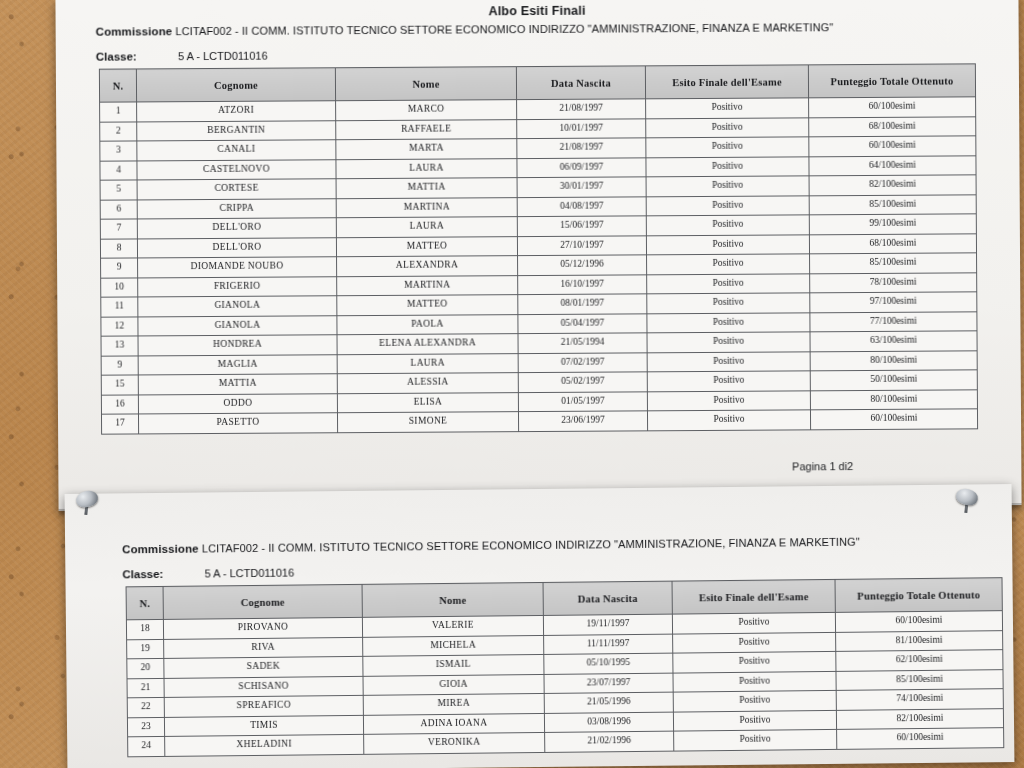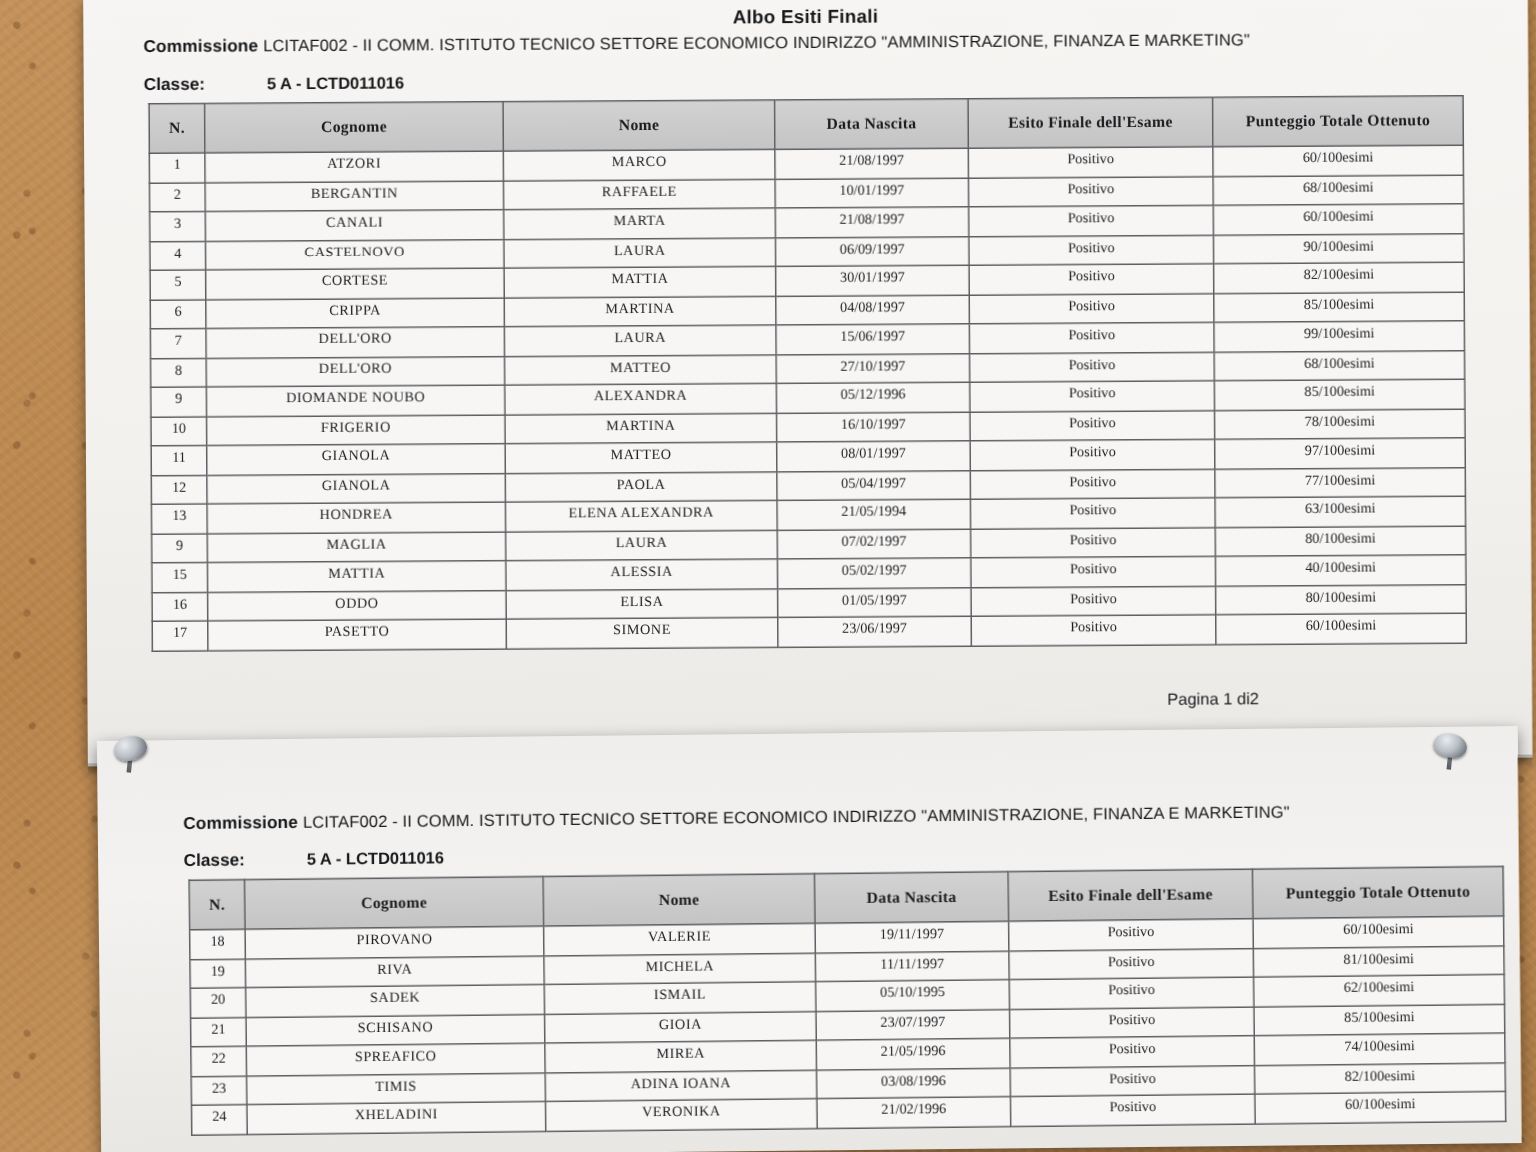--- a/index.html
+++ b/index.html
@@ -87,21 +87,21 @@
   }
   .commissione-line .val {
     font-weight: normal;
     font-size: 11px;
   }
   .classe-line {
     font-size: 11.5px;
     font-weight: bold;
   }
   .classe-line .val {
-    font-weight: bold;
+    font-weight: normal;
     font-size: 11px;
     margin-left: 38px;
     margin-top: 16px;
   }
 
   table.esiti {
     border-collapse: collapse;
     table-layout: fixed;
     background: #f7f6f4;
   }
@@ -240,21 +240,21 @@
             <td class="col-data">21/08/1997</td>
             <td class="col-esito">Positivo</td>
             <td class="col-punt">60/100esimi</td>
           </tr>
           <tr>
             <td class="col-n">4</td>
             <td class="col-cognome">CASTELNOVO</td>
             <td class="col-nome">LAURA</td>
             <td class="col-data">06/09/1997</td>
             <td class="col-esito">Positivo</td>
-            <td class="col-punt">90/100esimi</td>
+            <td class="col-punt">64/100esimi</td>
           </tr>
           <tr>
             <td class="col-n">5</td>
             <td class="col-cognome">CORTESE</td>
             <td class="col-nome">MATTIA</td>
             <td class="col-data">30/01/1997</td>
             <td class="col-esito">Positivo</td>
             <td class="col-punt">82/100esimi</td>
           </tr>
           <tr>
@@ -328,42 +328,42 @@
             <td class="col-data">07/02/1997</td>
             <td class="col-esito">Positivo</td>
             <td class="col-punt">80/100esimi</td>
           </tr>
           <tr>
             <td class="col-n">15</td>
             <td class="col-cognome">MATTIA</td>
             <td class="col-nome">ALESSIA</td>
             <td class="col-data">05/02/1997</td>
             <td class="col-esito">Positivo</td>
-            <td class="col-punt">40/100esimi</td>
+            <td class="col-punt">50/100esimi</td>
           </tr>
           <tr>
             <td class="col-n">16</td>
             <td class="col-cognome">ODDO</td>
             <td class="col-nome">ELISA</td>
             <td class="col-data">01/05/1997</td>
             <td class="col-esito">Positivo</td>
             <td class="col-punt">80/100esimi</td>
           </tr>
           <tr>
             <td class="col-n">17</td>
             <td class="col-cognome">PASETTO</td>
             <td class="col-nome">SIMONE</td>
             <td class="col-data">23/06/1997</td>
             <td class="col-esito">Positivo</td>
             <td class="col-punt">60/100esimi</td>
           </tr>
         </tbody>
     </table>
 
-    <div class="pagina" style="right:182px; bottom:34px;">Pagina 1 di2</div>
+    <div class="pagina" style="right:168px; bottom:34px;">Pagina 1 di2</div>
     <div class="paper-edge-shadow"></div>
   </div>
 </div>
 
 <div class="paper blur-soft" id="sheet-bottom">
   <div class="sheet-inner">
     <div class="commissione-line" style="position:absolute; left:57px; top:50px;">
       <span>Commissione</span>
       <span class="val">LCITAF002 - II COMM.  ISTITUTO TECNICO SETTORE ECONOMICO INDIRIZZO "AMMINISTRAZIONE, FINANZA E MARKETING"</span>
     </div>

